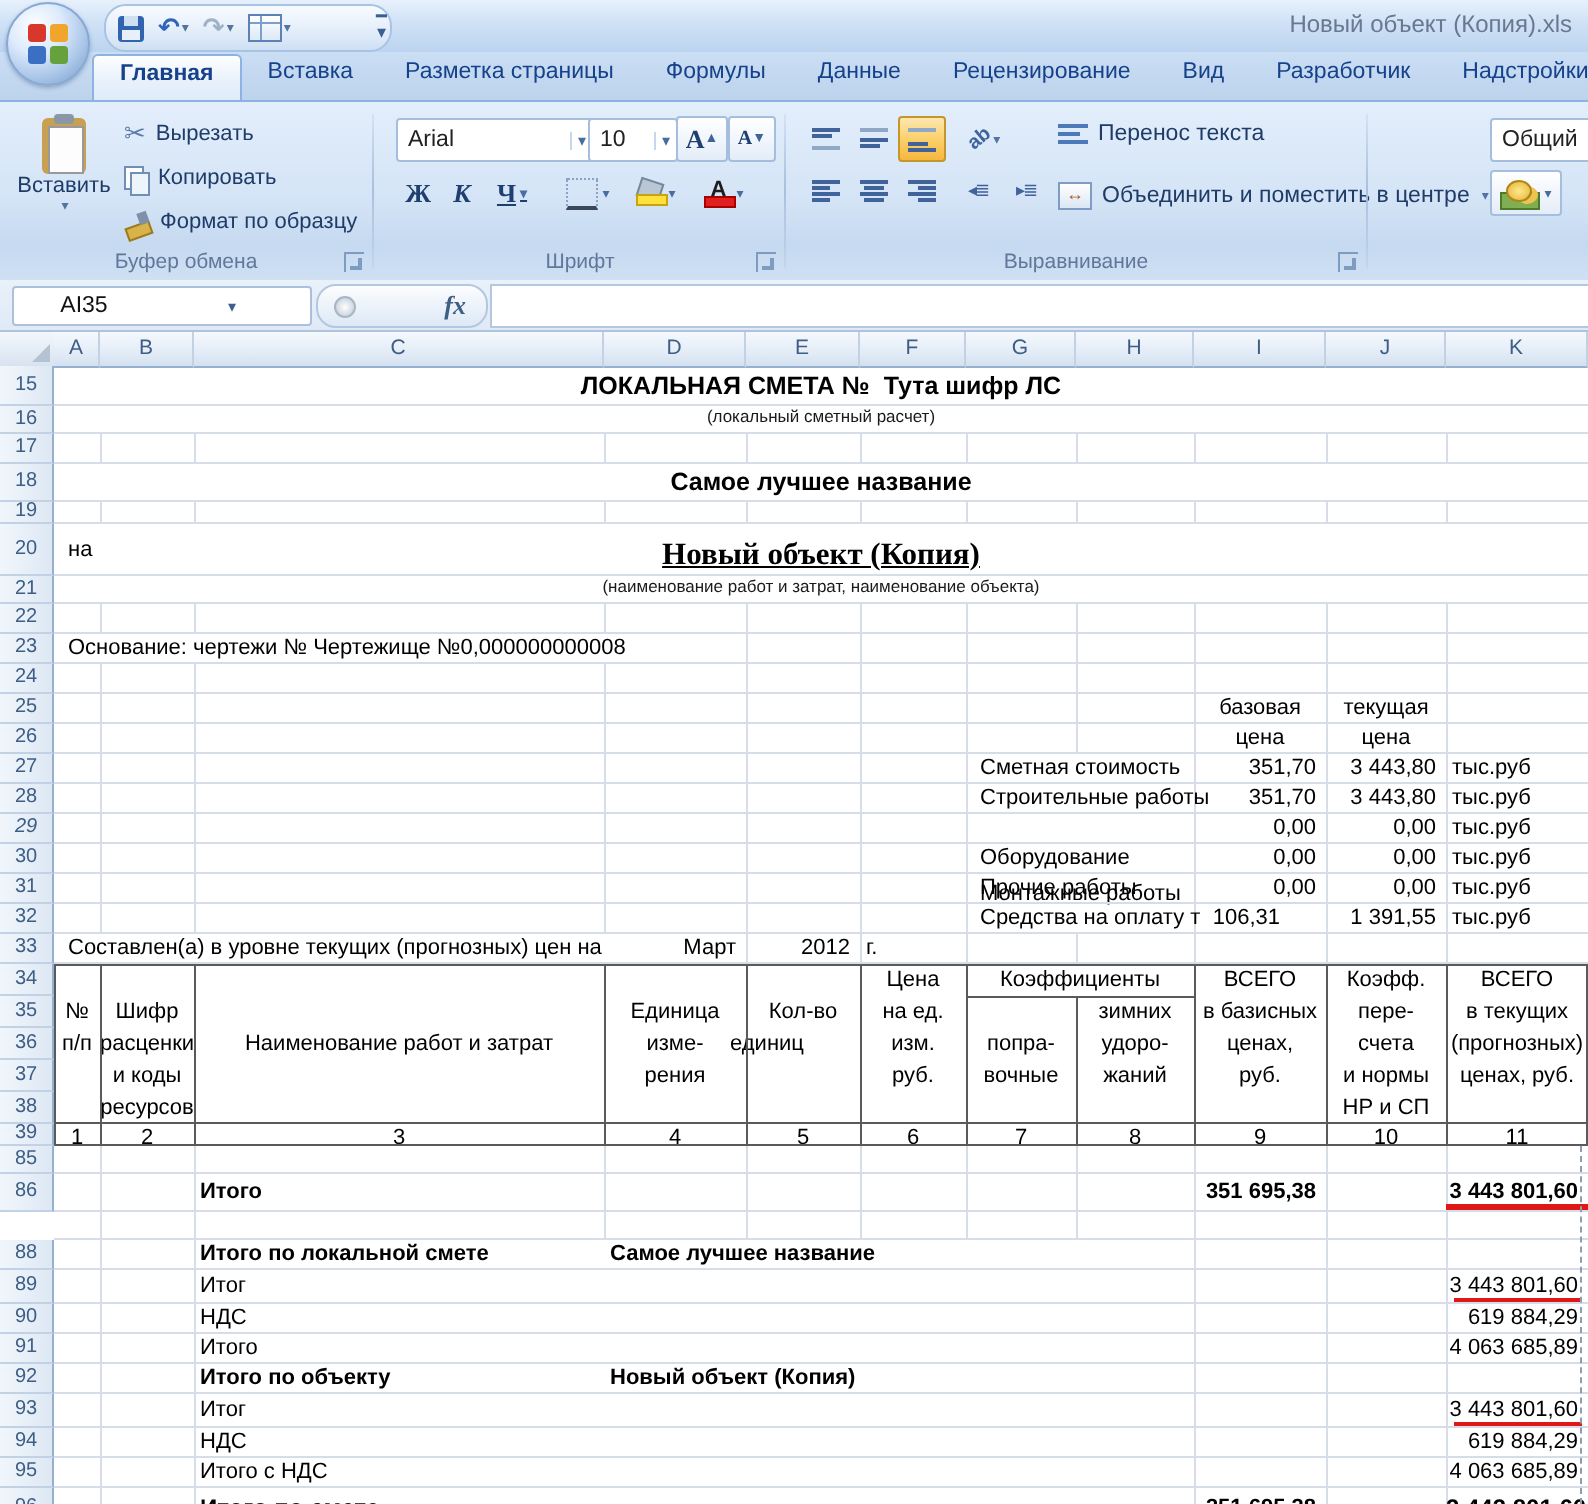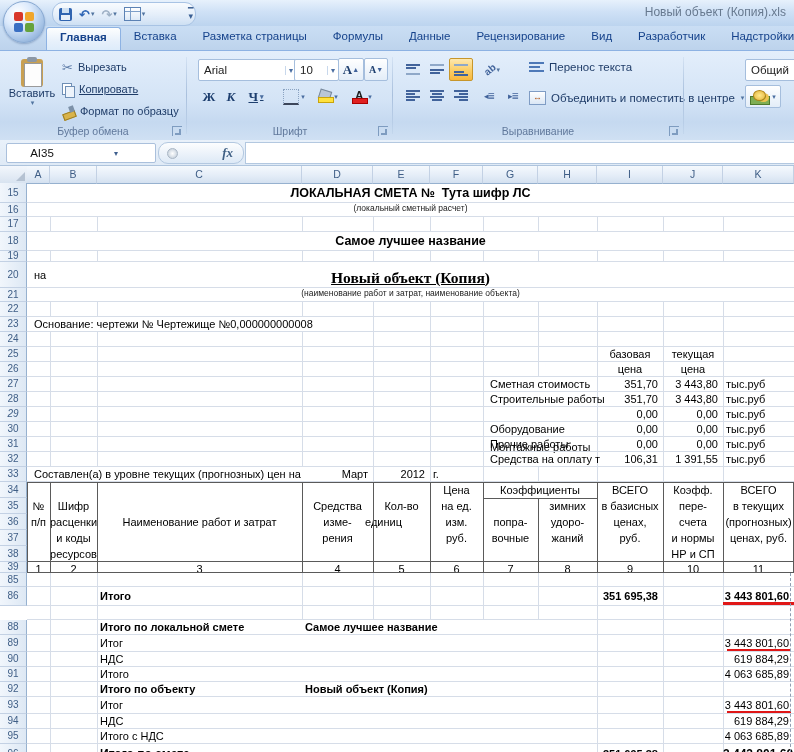--- a/index.html
+++ b/index.html
@@ -225,21 +225,21 @@
   <div class="rgroup" id="g-clip">
     <div id="paste-btn">
       <span class="clipico"></span>
       <span>Вставить</span>
       <span class="tinyarrow">▾</span>
     </div>
     <div class="smallrow" style="top:4px;">
       <span class="scissors">✂</span>
       <span>Вырезать</span>
     </div>
-    <div class="smallrow" style="top:26px;text-decoration:underline;">
+    <div class="smallrow" style="top:26px;">
       <span class="copyico"></span>
       <span>Копировать</span>
     </div>
     <div class="smallrow" style="top:48px;">
       <span class="brushico"></span>
       <span>Формат по образцу</span>
     </div>
     <div class="glabel">Буфер обмена</div>
     <div class="launcher"></div>
   </div>
@@ -547,21 +547,21 @@
     <div class="vtick" style="left: 50px; top: 286px; height: 15px;"></div>
     <div class="vtick" style="left: 97px; top: 286px; height: 15px;"></div>
     <div class="vtick" style="left: 302px; top: 286px; height: 15px;"></div>
     <div class="vtick" style="left: 373px; top: 286px; height: 15px;"></div>
     <div class="vtick" style="left: 430px; top: 286px; height: 15px;"></div>
     <div class="vtick" style="left: 483px; top: 286px; height: 15px;"></div>
     <div class="vtick" style="left: 597px; top: 286px; height: 15px;"></div>
     <div class="vtick" style="left: 663px; top: 286px; height: 15px;"></div>
     <div class="vtick" style="left: 723px; top: 286px; height: 15px;"></div>
     <div class="ct clip" style="left: 487px; top: 287px; padding-left: 3px; width: 110px;">Средства на оплату труда:</div>
-    <div class="ct r" style="left: 597px; top: 287px; width: 61px;">106,31</div>
+    <div class="ct r" style="left: 579px; top: 287px; width: 61px;">106,31</div>
     <div class="ct r" style="left: 663px; top: 287px; width: 55px;">1 391,55</div>
     <div class="ct" style="left: 723px; top: 287px; padding-left: 3px;">тыс.руб</div>
     <div class="rowhdr" style="top: 301px; height: 14px; line-height: 14px;">33</div>
     <div class="hline" style="top: 315px;"></div>
     <div class="vtick" style="left: 373px; top: 301px; height: 15px;"></div>
     <div class="vtick" style="left: 430px; top: 301px; height: 15px;"></div>
     <div class="vtick" style="left: 483px; top: 301px; height: 15px;"></div>
     <div class="vtick" style="left: 538px; top: 301px; height: 15px;"></div>
     <div class="vtick" style="left: 597px; top: 301px; height: 15px;"></div>
     <div class="vtick" style="left: 663px; top: 301px; height: 15px;"></div>
@@ -572,21 +572,21 @@
     <div class="ct" style="left: 430px; top: 302px; padding-left: 3px;">г.</div>
     <div class="rowhdr" style="top: 316px; height: 15px; line-height: 15px;">34</div>
     <div class="ct c" style="left: 430px; top: 317.5px; width: 53px;">Цена</div>
     <div class="ct c" style="left: 483px; top: 317.5px; width: 114px;">Коэффициенты</div>
     <div class="ct c" style="left: 597px; top: 317.5px; width: 66px;">ВСЕГО</div>
     <div class="ct c" style="left: 663px; top: 317.5px; width: 60px;">Коэфф.</div>
     <div class="ct c" style="left: 723px; top: 317.5px; width: 71px;">ВСЕГО</div>
     <div class="rowhdr" style="top: 332px; height: 15px; line-height: 15px;">35</div>
     <div class="ct c" style="left: 27px; top: 333.5px; width: 23px;">№</div>
     <div class="ct c" style="left: 50px; top: 333.5px; width: 47px;">Шифр</div>
-    <div class="ct c" style="left: 302px; top: 333.5px; width: 71px;">Средства</div>
+    <div class="ct c" style="left: 302px; top: 333.5px; width: 71px;">Единица</div>
     <div class="ct c" style="left: 373px; top: 333.5px; width: 57px;">Кол-во</div>
     <div class="ct c" style="left: 430px; top: 333.5px; width: 53px;">на ед.</div>
     <div class="ct c" style="left: 538px; top: 333.5px; width: 59px;">зимних</div>
     <div class="ct c" style="left: 597px; top: 333.5px; width: 66px;">в базисных</div>
     <div class="ct c" style="left: 663px; top: 333.5px; width: 60px;">пере-</div>
     <div class="ct c" style="left: 723px; top: 333.5px; width: 71px;">в текущих</div>
     <div class="rowhdr" style="top: 348px; height: 15px; line-height: 15px;">36</div>
     <div class="ct c" style="left: 27px; top: 349.5px; width: 23px;">п/п</div>
     <div class="ct c" style="left: 50px; top: 349.5px; width: 47px;">расценки</div>
     <div class="ct c" style="left: 97px; top: 349.5px; width: 205px;">Наименование работ и затрат</div>

